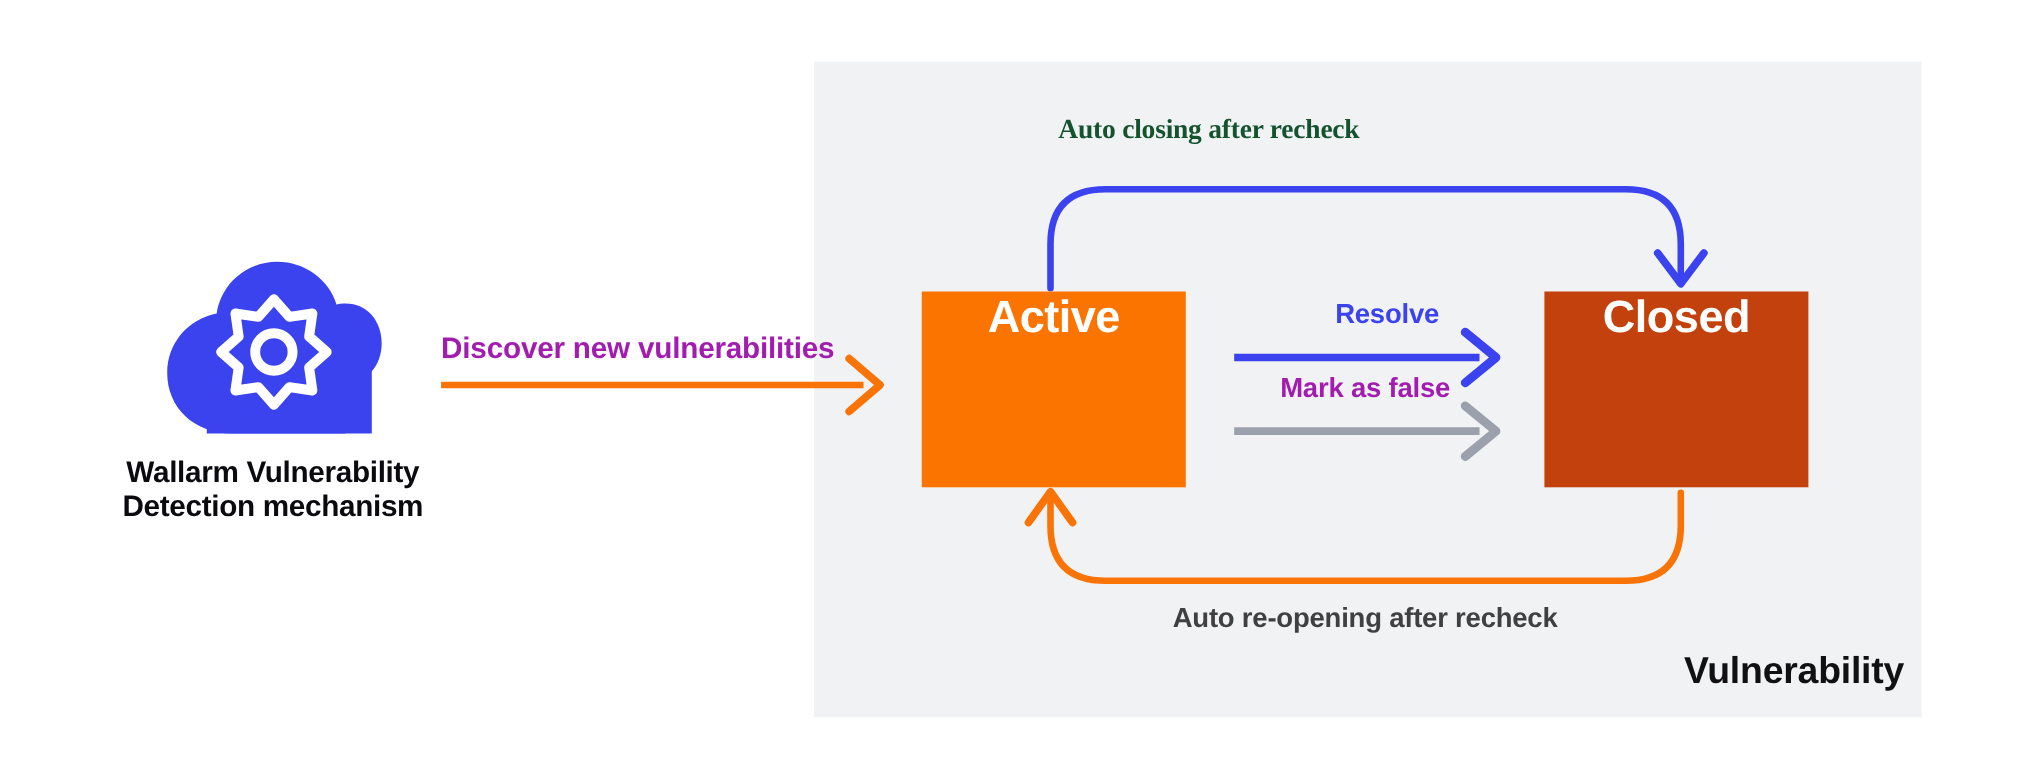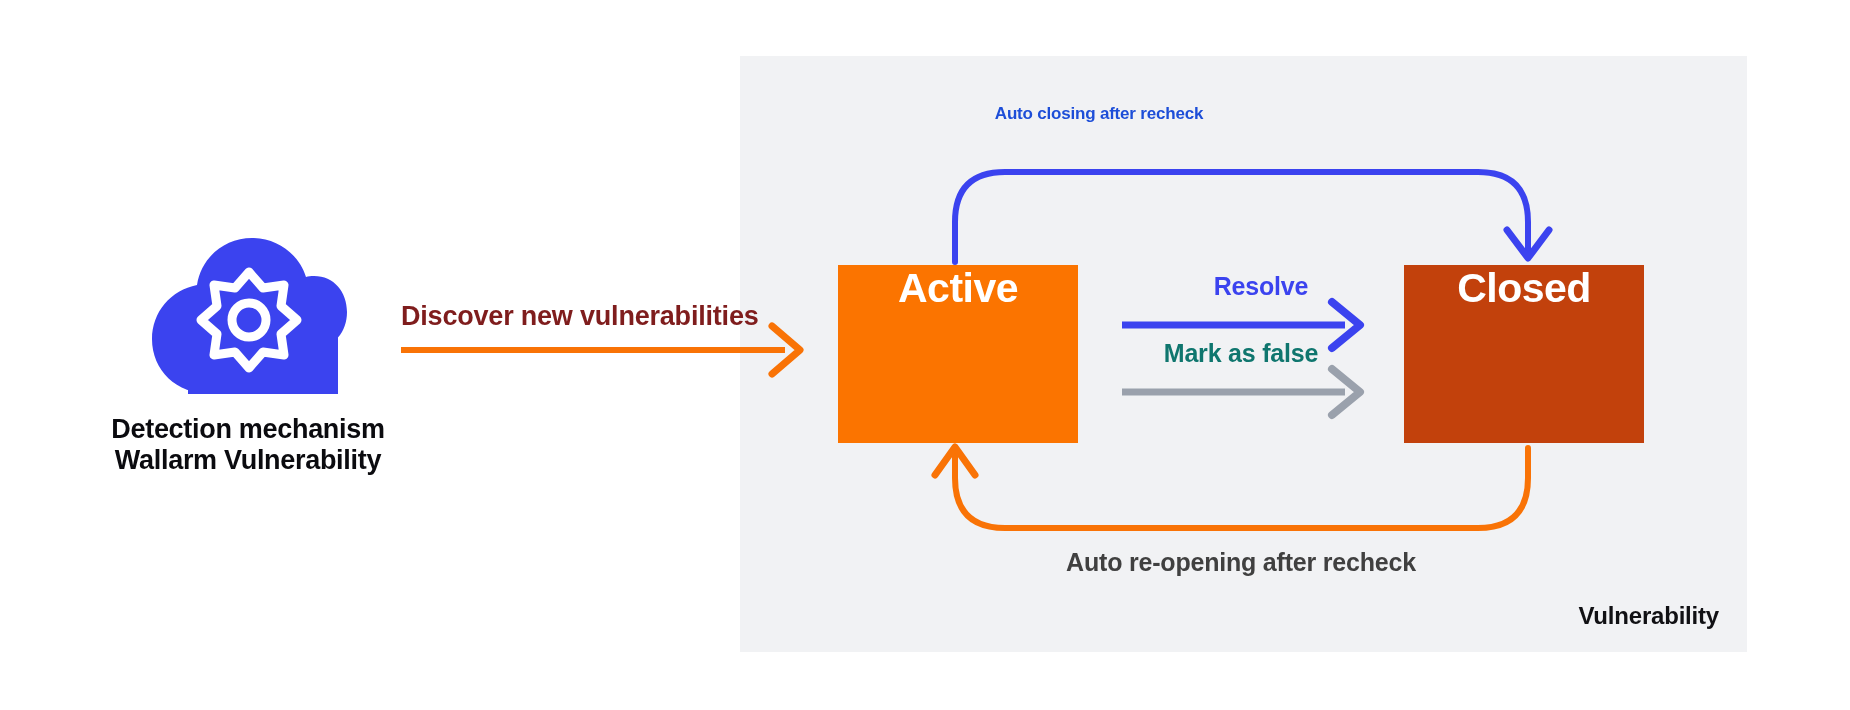--- a/index.html
+++ b/index.html
@@ -23,23 +23,23 @@
   .panel {
     position: absolute;
     left: 740px;
     top: 56px;
     width: 1007px;
     height: 596px;
     background: #F1F2F4;
   }
   .panel-caption {
     position: absolute;
-    right: 28px;
+    right: 16px;
     bottom: 22px;
-    font-size: 24px;
+    font-size: 34px;
     font-weight: bold;
     color: #111114;
     letter-spacing: -0.2px;
     white-space: nowrap;
     margin-top: 48px;
   }
 
   
   .source-block {
     position: absolute;
@@ -93,42 +93,43 @@
   .edge-label {
     position: absolute;
     font-weight: bold;
     white-space: nowrap;
     letter-spacing: -0.2px;
   }
   #label-discover {
     left: 401px;
     top: 301px;
     font-size: 27px;
-    color: #7f1d1d;
+    color: #a21caf;
   }
   #label-autoclose {
     left: 1099px;
     top: 104px;
-    font-size: 17px;
-    color: #1d4ed8;
-    transform: translateX(-50%);
+    font-size: 25px;
+    color: #14532d;
+    transform: translateX(-50%);
+    font-family: Liberation Serif, serif;
   }
   #label-resolve {
     left: 1241px;
     top: 272px;
     font-size: 25px;
     color: #3B43EF;
     transform: translateX(-50%);
     margin-left: 20px;
   }
   #label-markfalse {
     left: 1241px;
     top: 339px;
     font-size: 25px;
-    color: #0f766e;
+    color: #a21caf;
     transform: translateX(-50%);
   }
   #label-reopen {
     left: 1241px;
     top: 548px;
     font-size: 25px;
     color: #404040;
     transform: translateX(-50%);
   }
 
@@ -192,22 +193,22 @@
         C199 104 186 120 166 120
         L166 166 Z"></path>
       <path fill="#3B43EF" d="M40 100 h150 v66 H40 z"></path>
       <path fill="none" stroke="#FFFFFF" stroke-width="9" stroke-linejoin="round" stroke-linecap="round" d="
         M101 44
         L115 60 L136 57 L133 78 L149 92 L133 106 L136 127 L115 124
         L101 140 L87 124 L66 127 L69 106 L53 92 L69 78 L66 57 L87 60 Z"></path>
       <circle cx="101" cy="92" r="17" fill="none" stroke="#FFFFFF" stroke-width="9"></circle>
     </svg>
     <div class="source-caption">
+      <div>Wallarm Vulnerability</div>
       <div>Detection mechanism</div>
-      <div>Wallarm Vulnerability</div>
     </div>
   </div>
 
   <div class="state-box" id="box-active">
     <span class="state-label">Active</span>
   </div>
 
   <div class="state-box" id="box-closed">
     <span class="state-label">Closed</span>
   </div>

